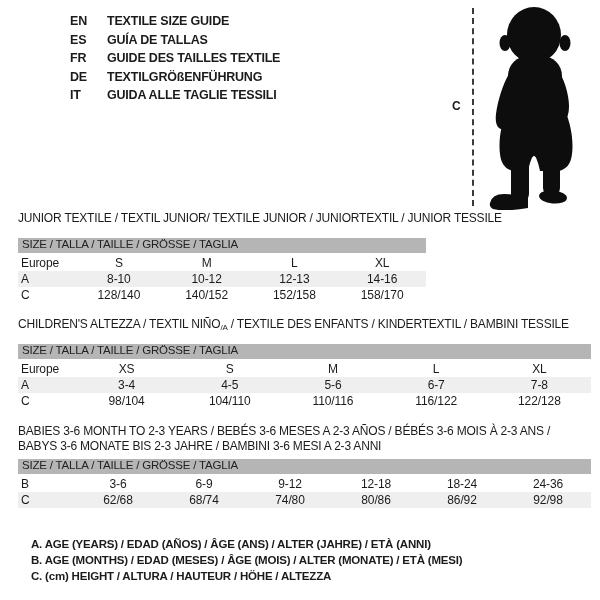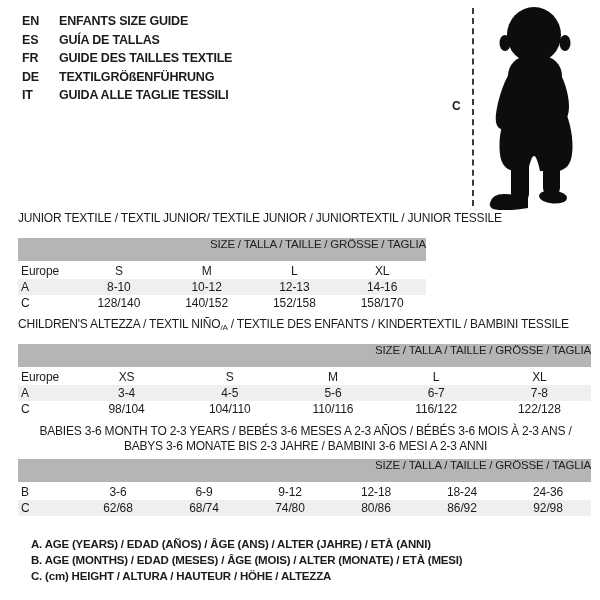--- a/index.html
+++ b/index.html
@@ -11,48 +11,48 @@
   html,body{width:600px;height:600px;background:#ffffff;overflow:hidden;}
   body{
     position:relative;
     font-family:"Liberation Sans","DejaVu Sans",sans-serif;
     color:var(--txt);
     -webkit-font-smoothing:antialiased;
   }
   
   .lang-block{position:absolute;left:22px;top:12px;}
   .lang-row{height:18.5px;line-height:18.5px;font-size:12.5px;font-weight:bold;letter-spacing:-0.2px;white-space:nowrap;}
-  .lang-code{display:inline-block;width:37px;}
+  .lang-code{display:inline-block;width:37px;margin-left:48px;}
   
   .figure{position:absolute;left:448px;top:4px;width:150px;height:206px;}
   .dash-line{position:absolute;left:24px;top:4px;height:198px;width:0;border-left:2px dashed #3a3a3a;}
   .measure-label{position:absolute;left:4px;top:95px;font-size:12px;font-weight:bold;}
   .silhouette-svg{position:absolute;left:36px;top:0;}
   
   .section-title{position:absolute;left:18px;font-size:12px;font-weight:normal;letter-spacing:-0.2px;white-space:nowrap;}
   .section-title .subA{font-size:8px;vertical-align:-2px;}
-  .two-line{line-height:15px;white-space:normal;width:575px;text-align:center;}
+  .two-line{line-height:15px;white-space:normal;width:575px;}
   
   .size-table{position:absolute;left:18px;}
-  .size-bar{height:23px;line-height:13px;background:var(--bar);font-size:11.5px;padding-left:4px;margin-bottom:2px;color:#222;letter-spacing:-0.2px;text-align:right;}
+  .size-bar{height:15px;line-height:13px;background:var(--bar);font-size:11.5px;padding-left:4px;margin-bottom:2px;color:#222;letter-spacing:-0.2px;}
   .size-table table{width:100%;border-collapse:collapse;table-layout:fixed;font-size:12px;color:var(--txt);}
   .size-table td{height:16px;text-align:center;padding:0;letter-spacing:-0.1px;overflow:hidden;white-space:nowrap;}
   .size-table td.lbl{text-align:left;padding-left:3px;}
   .size-table col.c0{width:57px;}
   .size-table tr.alt{background:var(--alt);}
   
   .notes{position:absolute;left:18px;top:536px;}
   .note-line{height:16px;line-height:16px;font-size:11.5px;font-weight:bold;letter-spacing:-0.2px;white-space:nowrap;margin-left:13px;}
 </style>
 </head>
 <body>
 
 <div class="lang-block">
   <div class="lang-row">
-    <span class="lang-code">EN</span><span>ENFANTS SIZE GUIDE</span>
+    <span class="lang-code">EN</span><span>TEXTILE SIZE GUIDE</span>
   </div>
   <div class="lang-row">
     <span class="lang-code">ES</span><span>GUÍA DE TALLAS</span>
   </div>
   <div class="lang-row">
     <span class="lang-code">FR</span><span>GUIDE DES TAILLES TEXTILE</span>
   </div>
   <div class="lang-row">
     <span class="lang-code">DE</span><span>TEXTILGRÖßENFÜHRUNG</span>
   </div>

